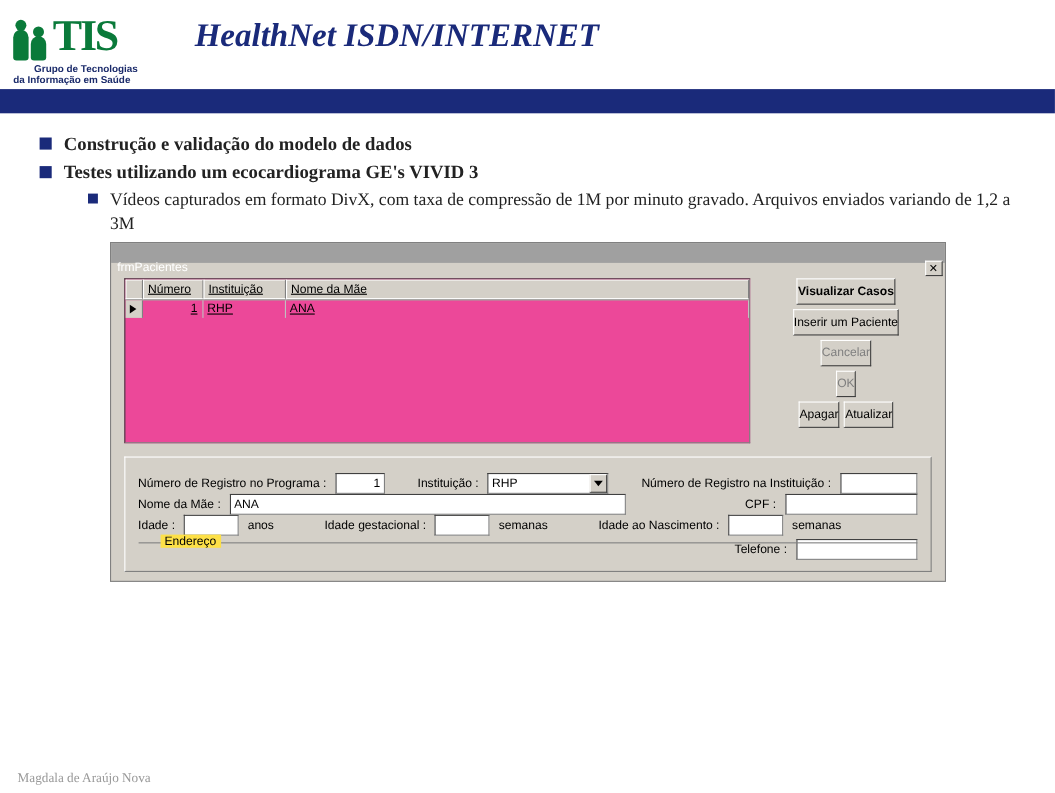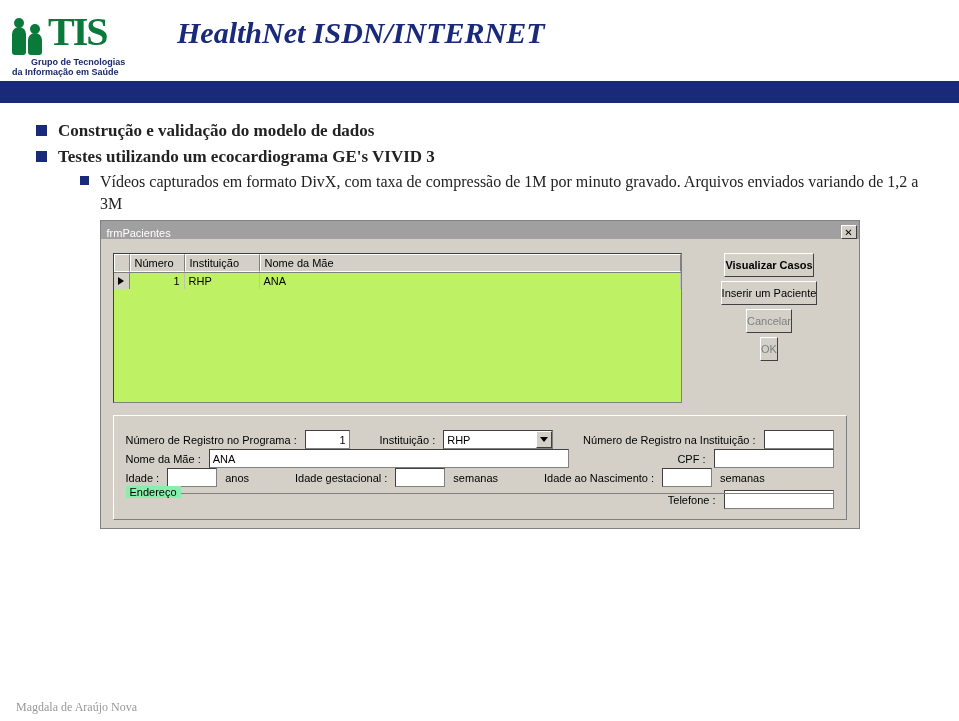--- a/index.html
+++ b/index.html
@@ -20,27 +20,27 @@
   
   .content { padding: 18px 36px 0 36px; }
   ul.slide { list-style: none; }
   ul.slide > li { position: relative; padding-left: 22px; margin-bottom: 6px; font-family: Georgia, serif; font-size: 17px; font-weight: bold; color: #222; }
   ul.slide > li::before { content:""; position:absolute; left:0; top:4px; width:11px; height:11px; background:#1a2a7a; }
   ul.sub { list-style: none; margin-top: 4px; }
   ul.sub > li { position: relative; padding-left: 42px; font-family: Georgia, serif; font-size: 16px; font-weight: normal; color: #222; line-height: 1.35; }
   ul.sub > li::before { content:""; position:absolute; left:22px; top:5px; width:9px; height:9px; background:#1a2a7a; }
   
   .app-window { margin: 6px auto 0 auto; width: 760px; background: #d4d0c8; border: 1px solid #808080; font-family: "MS Sans Serif", Tahoma, sans-serif; font-size: 11px; }
-  .titlebar { background: #a0a0a0; height: 18px; display:flex; align-items:flex-end; padding: 16px 2px 0 6px; color: #fff; }
+  .titlebar { background: #a0a0a0; height: 18px; display:flex; align-items:flex-start; padding: 16px 2px 0 6px; color: #fff; }
   .titlebar-text { flex:1; }
   .titlebar-x { width:16px; height:14px; background:#d4d0c8; border:1px solid #fff; border-right-color:#404040; border-bottom-color:#404040; display:flex; align-items:center; justify-content:center; font-size:10px; font-family: Arial; color:#000; cursor:default; }
   
   .app-body { padding: 14px 12px 8px 12px; }
   .top-row { display:flex; gap: 10px; }
-  .grid-panel { flex:1; background:#bef264; border:1px solid #808080; border-top-color:#404040; border-left-color:#404040; height: 150px; overflow:hidden; }
+  .grid-panel { flex:1; background:#ec4899; border:1px solid #808080; border-top-color:#404040; border-left-color:#404040; height: 150px; overflow:hidden;text-decoration:underline; }
   .grid-head { display:flex; background:#d4d0c8; border-bottom:1px solid #808080; }
   .gh { border-right:1px solid #808080; border-bottom:1px solid #fff; border-top:1px solid #fff; border-left:1px solid #fff; padding: 2px 4px; font-size:11px; }
   .gh.rowhdr { width:16px; }
   .gh.num { width:55px; }
   .gh.inst { width:75px; }
   .gh.mae { flex:1; }
   .grid-row { display:flex; }
   .gc { border-right:1px solid #c0c0c0; padding: 2px 4px; font-size:11px; color:#000; }
   .gc.rowhdr { width:16px; background:#d4d0c8; border-right:1px solid #808080; display:flex; align-items:center; justify-content:center; }
   .rowmark { width:0; height:0; border-left:6px solid #000; border-top:4px solid transparent; border-bottom:4px solid transparent; }
@@ -56,21 +56,21 @@
   .btn-pair .wbtn { flex:1; }
   
   .form-panel { margin-top: 12px; border:1px solid #808080; border-top-color:#fff; border-left-color:#fff; padding: 14px 12px 10px 12px; display:flex; flex-direction:column; }
   .form-row { display:flex; align-items:center; gap: 8px; }
   .lbl { font-size:11px; white-space:nowrap; }
   .tin { background:#fff; border:1px solid #808080; border-top-color:#404040; border-left-color:#404040; height:19px; padding:1px 3px; font-size:11px; }
   .combo { position:relative; }
   .combo .caret { position:absolute; right:1px; top:1px; width:16px; height:17px; background:#d4d0c8; border:1px solid #fff; border-right-color:#404040; border-bottom-color:#404040; display:flex; align-items:center; justify-content:center; }
   .caret::after { content:""; width:0; height:0; border-left:4px solid transparent; border-right:4px solid transparent; border-top:5px solid #000; }
   .fieldset-line { border-top:1px solid #808080; position:relative; margin-top:6px; }
-  .fieldset-line .legend { position:absolute; top:-8px; left:0; background:#86efac; padding:0 4px; font-size:11px; }
+  .fieldset-line .legend { position:absolute; top:-8px; left:20px; background:#fde047; padding:0 4px; font-size:11px; }
   
   .footer { position:absolute; bottom:6px; left:16px; font-family: Georgia, serif; font-size:12px; color:#999; }
 </style>
 </head>
 <body>
 
 <div class="header">
   <div class="logo-block">
     <div class="logo-row">
       <div style="display:flex; gap:2px; align-items:flex-end; margin-right:4px;">
@@ -118,20 +118,24 @@
             <div class="gc num">1</div>
             <div class="gc inst">RHP</div>
             <div class="gc mae">ANA</div>
           </div>
         </div>
         <div class="btn-col">
           <div class="wbtn bold">Visualizar Casos</div>
           <div class="wbtn">Inserir um Paciente</div>
           <div class="wbtn disabled">Cancelar</div>
           <div class="wbtn disabled">OK</div>
+          <div class="btn-pair">
+            <div class="wbtn">Apagar</div>
+            <div class="wbtn">Atualizar</div>
+          </div>
         </div>
       </div>
 
       <div class="form-panel">
         <div class="form-row">
           <span class="lbl">Número de Registro no Programa :</span>
           <input class="tin" style="width: 45px; text-align: right;" value="1">
           <span style="width:20px"></span>
           <span class="lbl">Instituição :</span>
           <div class="combo">

